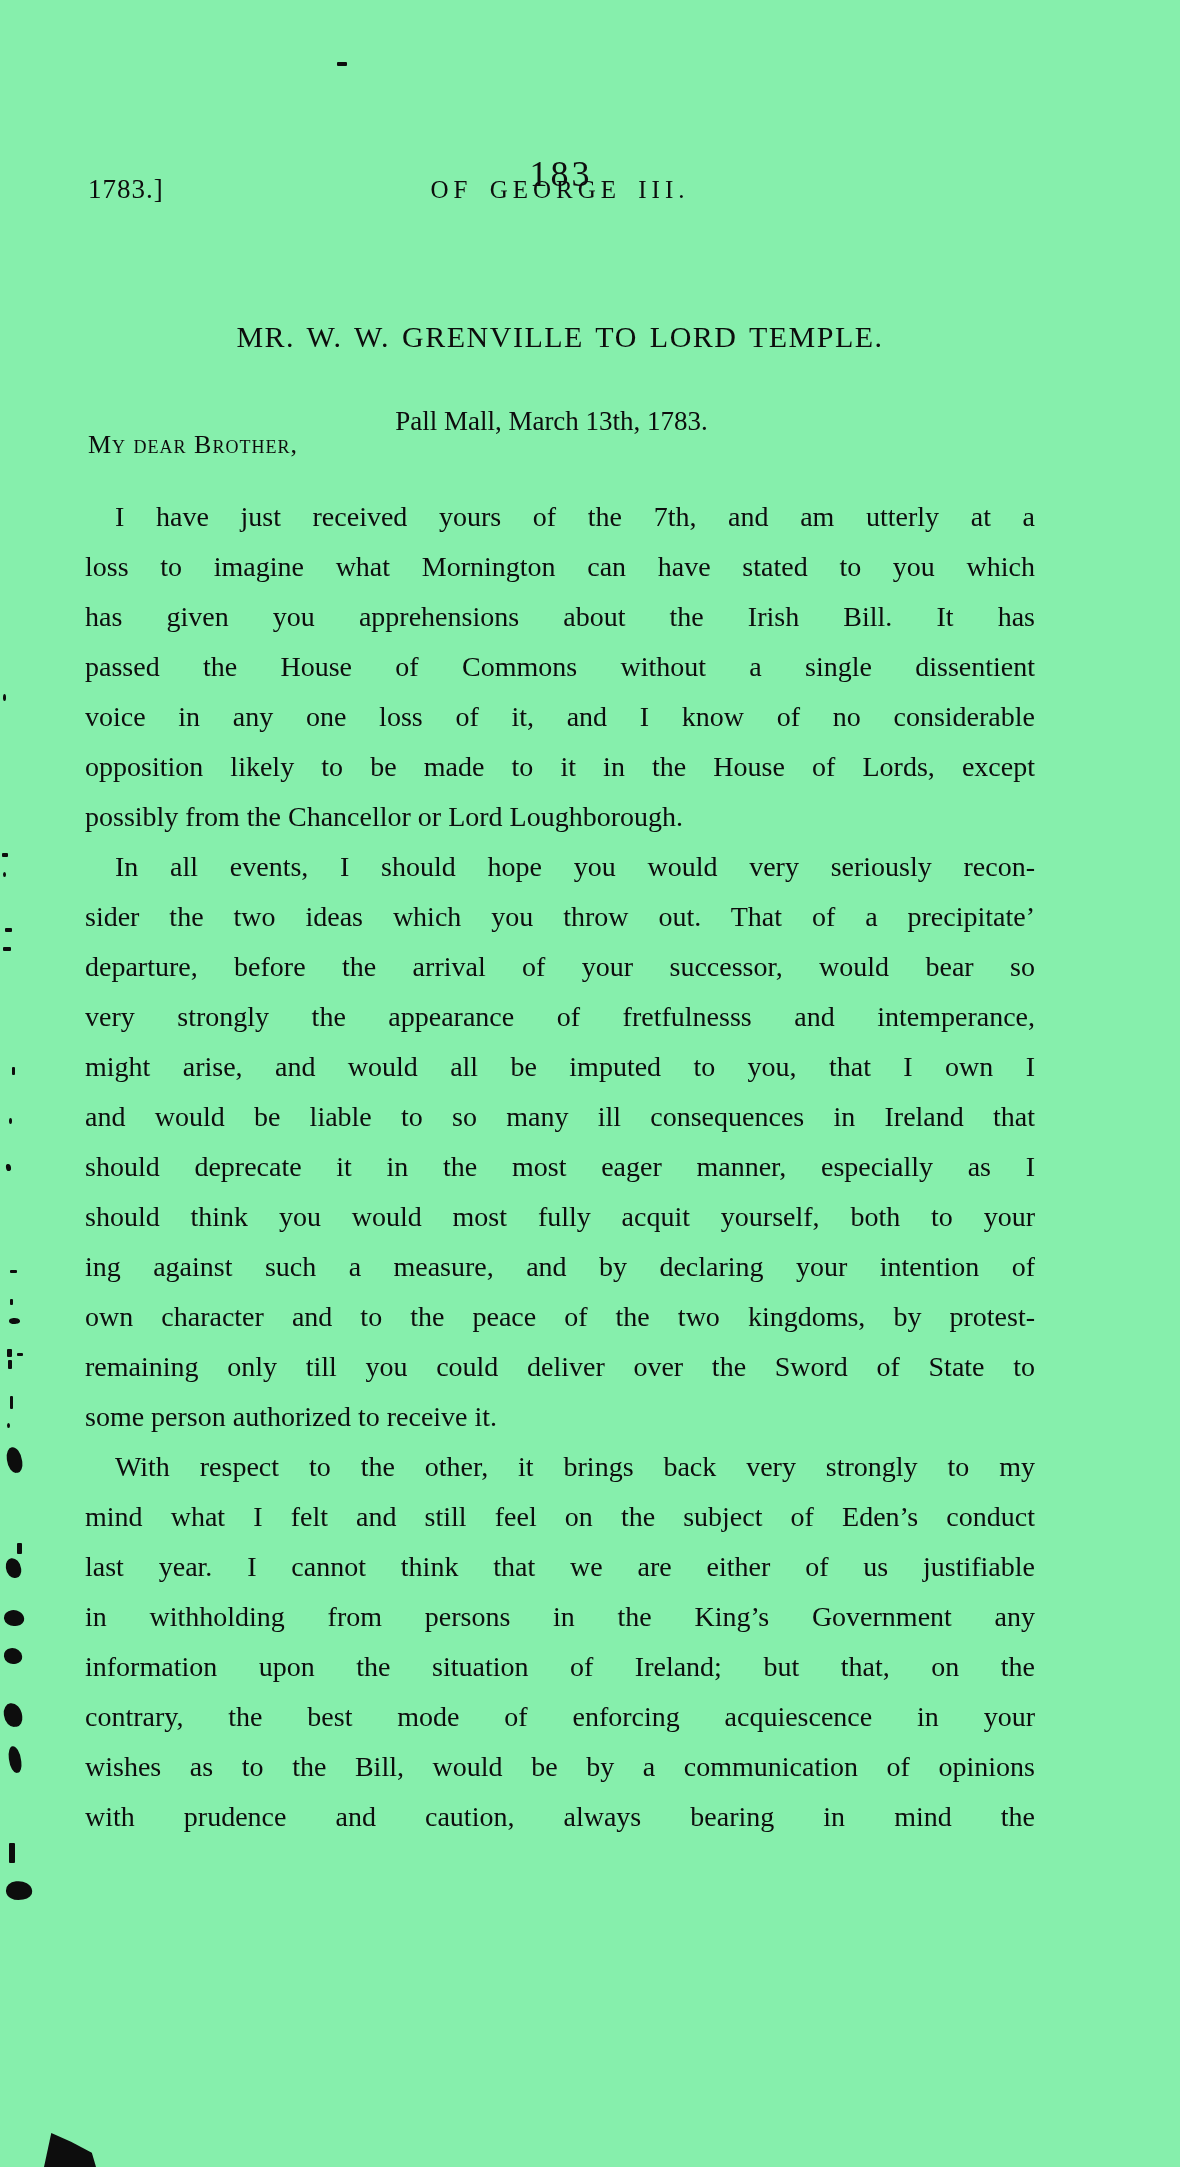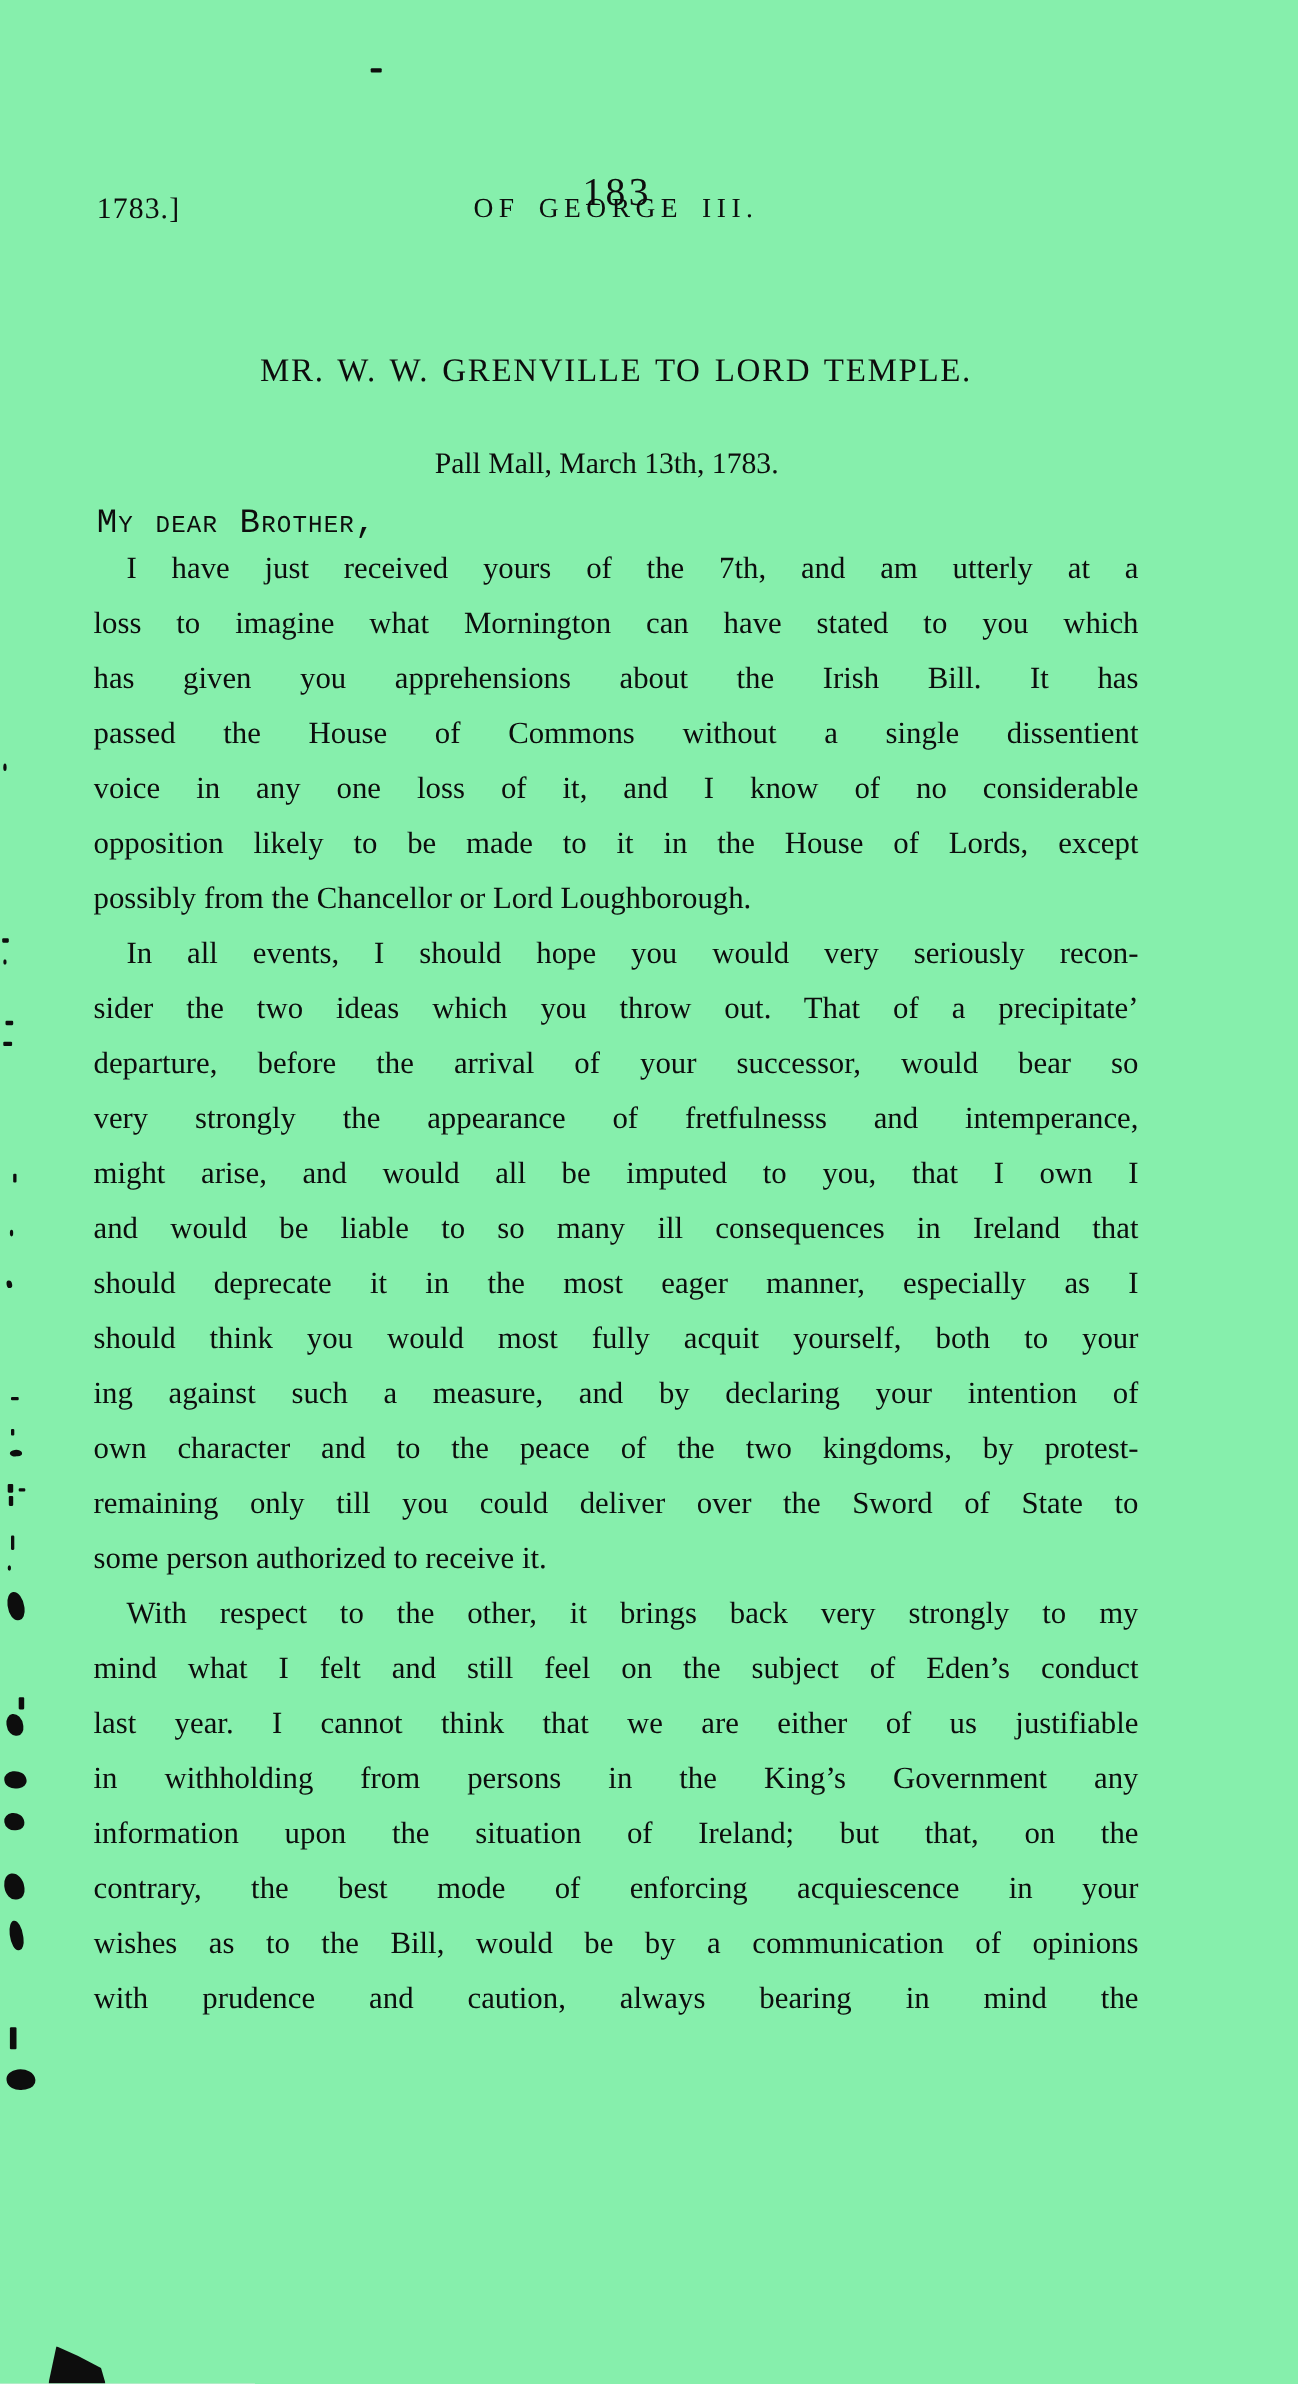--- a/index.html
+++ b/index.html
@@ -31,22 +31,22 @@
   .letter-heading{
     position:absolute;left:85px;top:320px;width:950px;
     text-align:center;font-size:30px;letter-spacing:1.5px;
     word-spacing:3px;
   }
   .dateline{
     position:absolute;left:85px;top:406px;width:933px;
     text-align:center;font-size:27px;
   }
   .salutation{
-    position:absolute;left:88px;top:459px;
-    font-size:31px;font-variant:small-caps;letter-spacing:1px;font-family:Liberation Mono, monospace;
+    position:absolute;left:88px;top:430px;
+    font-size:26px;font-variant:small-caps;letter-spacing:1px;
   }
   
   .letter-body{
     position:absolute;left:85px;top:492px;width:950px;
     font-size:28px;
   }
   .line{
     height:50px;line-height:50px;
     overflow:hidden;
     white-space:normal;

